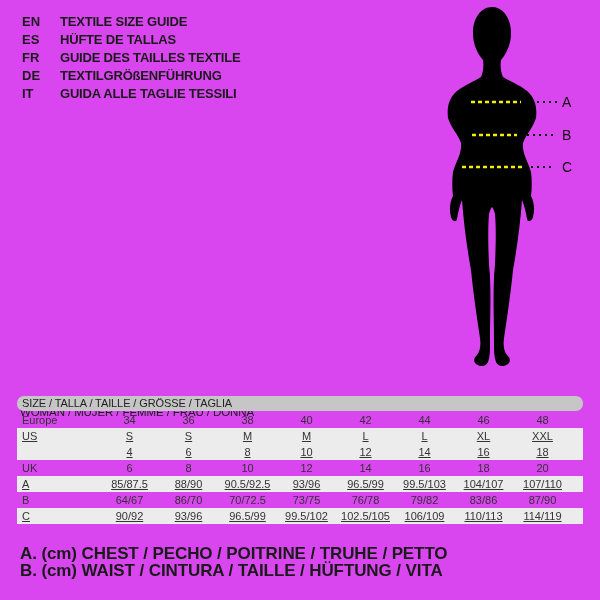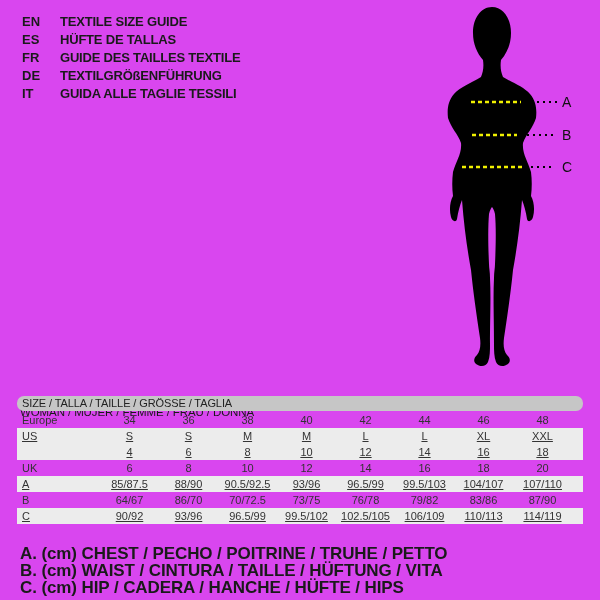--- a/index.html
+++ b/index.html
@@ -207,16 +207,15 @@
       <div class="t-val">102.5/105</div>
       <div class="t-val">106/109</div>
       <div class="t-val">110/113</div>
       <div class="t-val">114/119</div>
     </div>
   </div>
 
   <div class="legend">
     <div class="legend-line">A. (cm) CHEST / PECHO / POITRINE / TRUHE / PETTO</div>
     <div class="legend-line">B. (cm) WAIST / CINTURA / TAILLE / HÜFTUNG / VITA</div>
-    <div class="legend-line">C. (cm) HIP / CADERA / HANCHE / HÜFTE / HIPS</div>
   </div>
 
 </div>
 
 </body></html>

